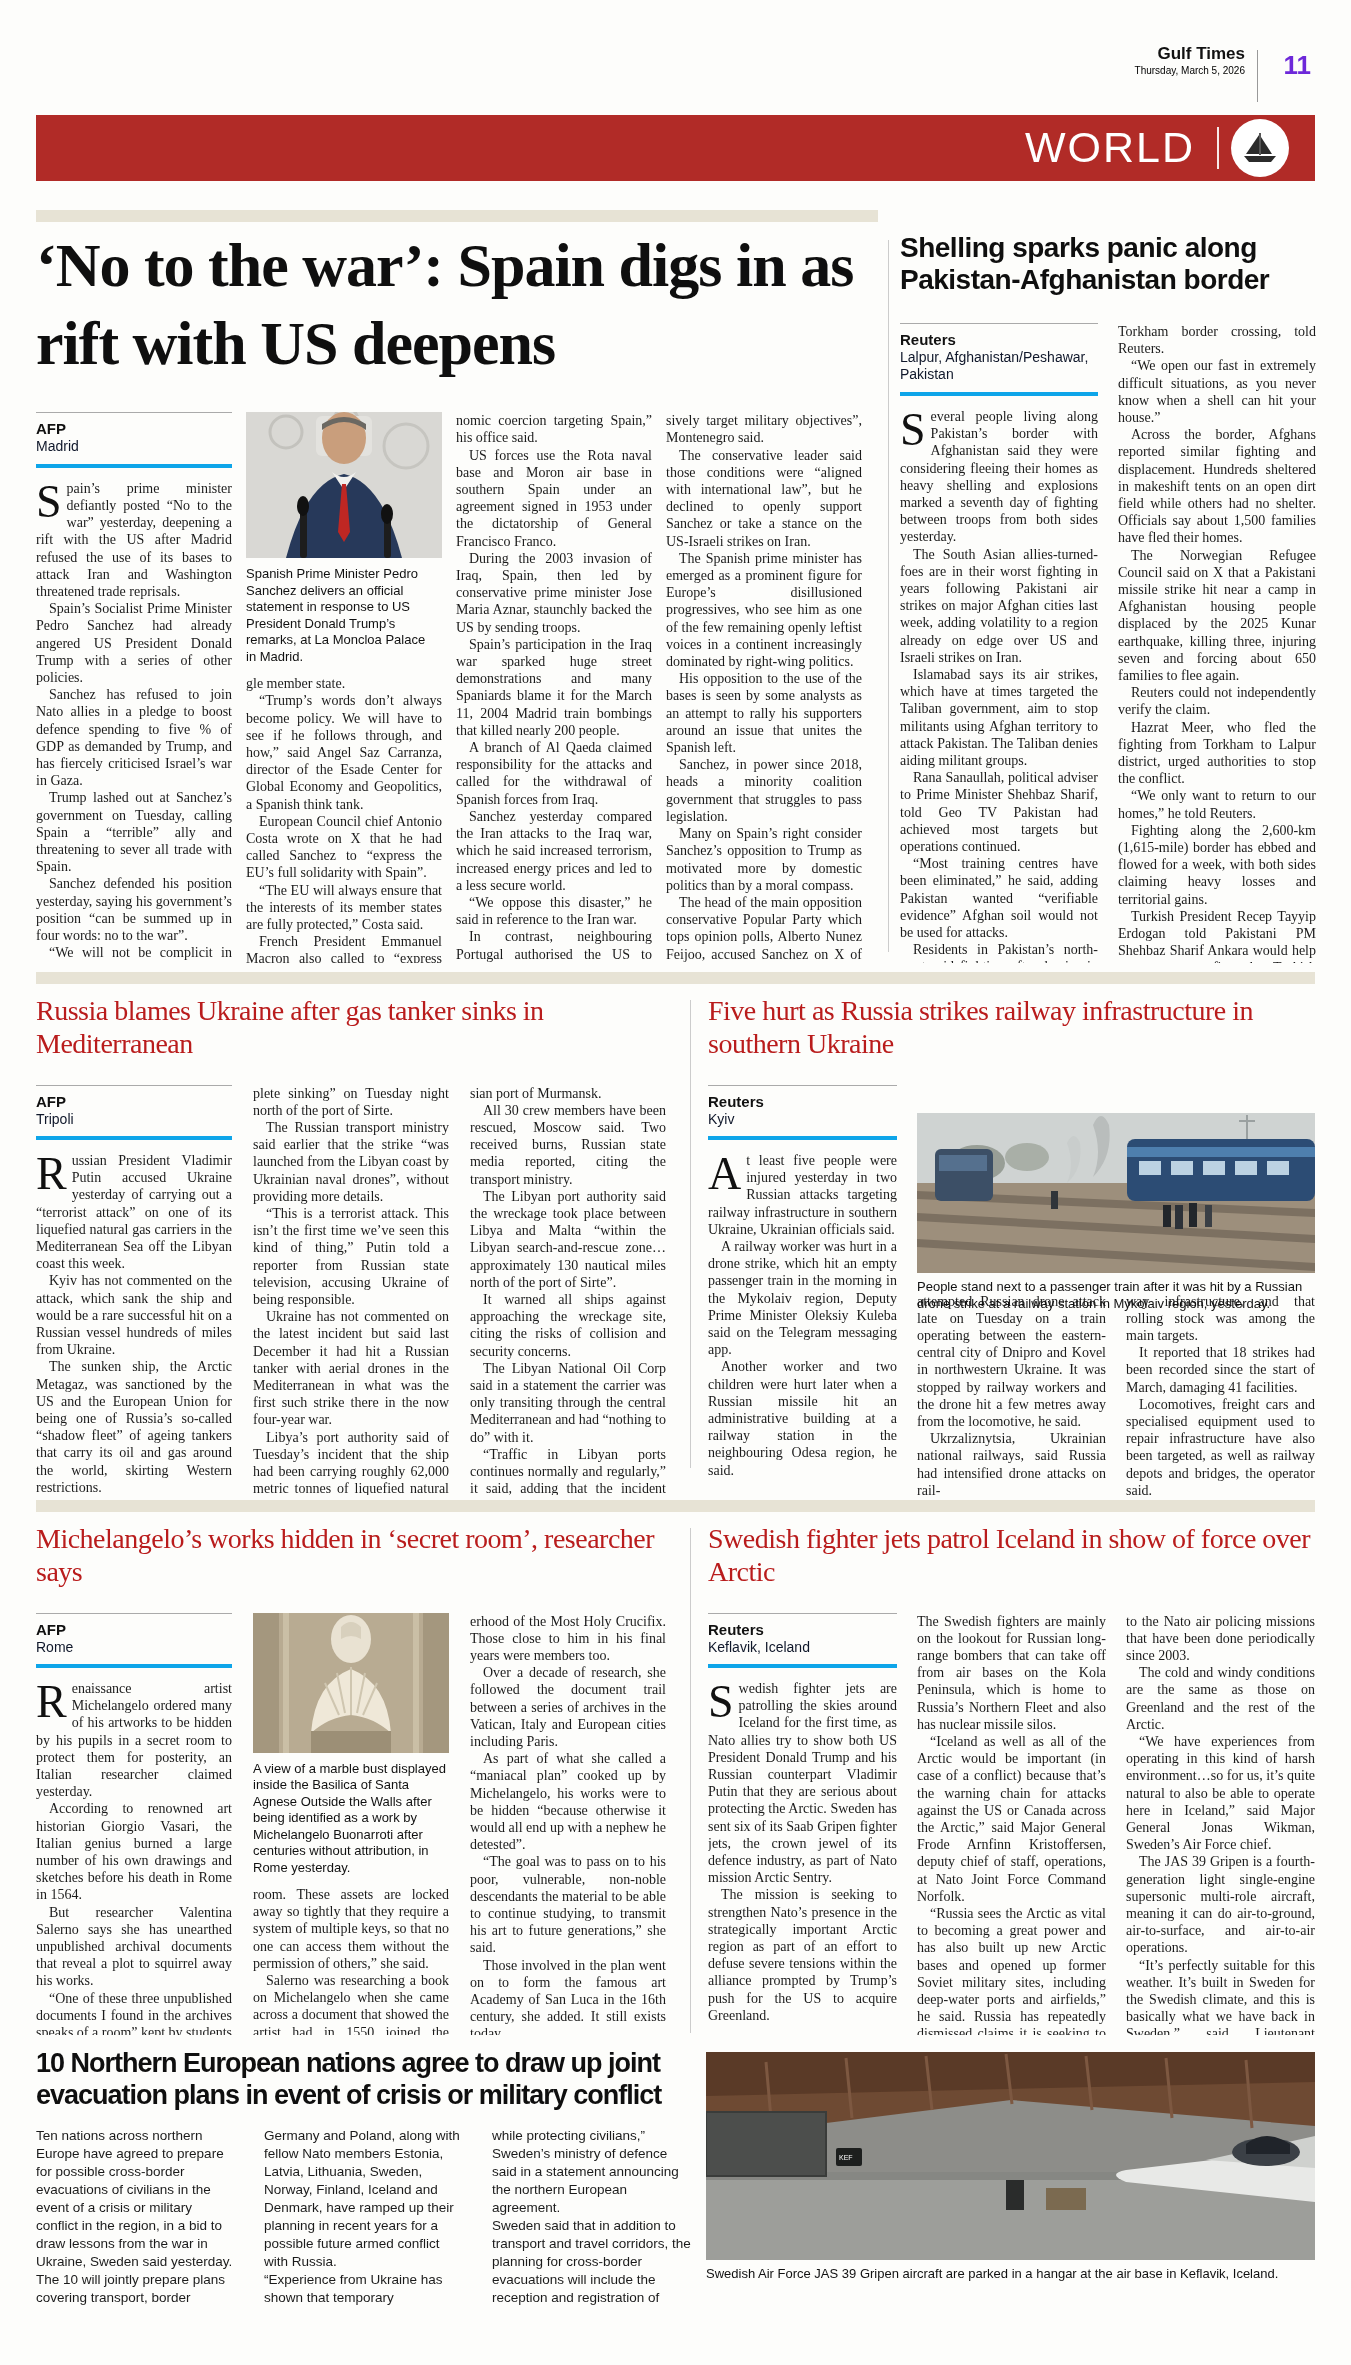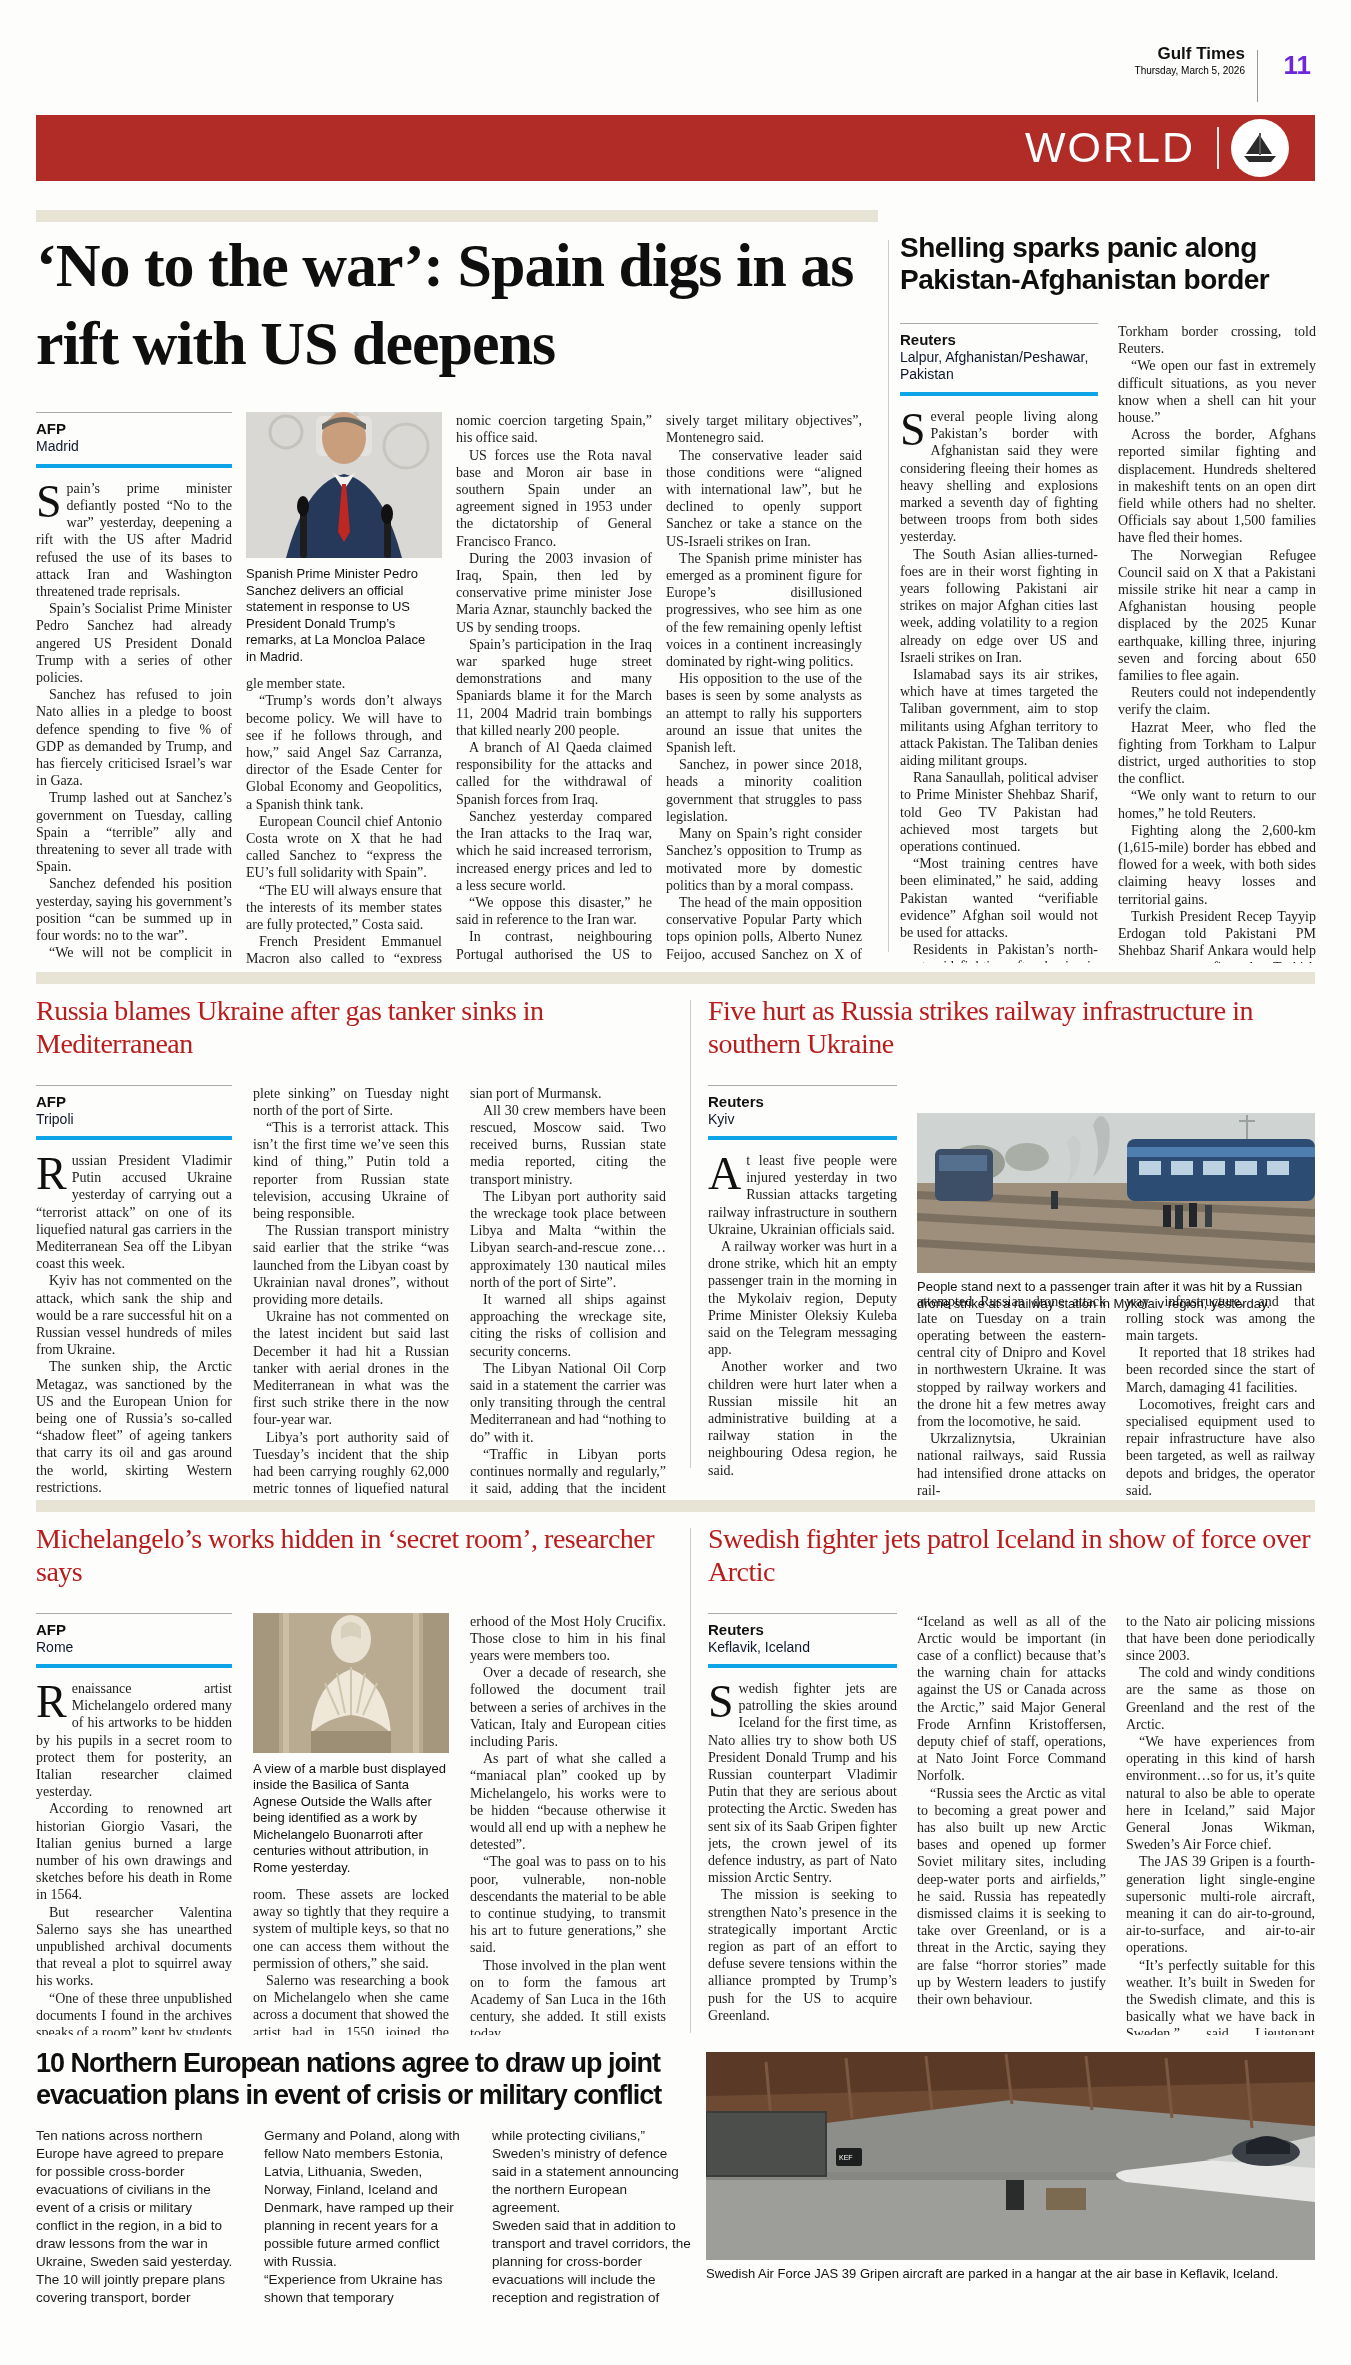--- a/index.html
+++ b/index.html
@@ -182,22 +182,22 @@
           <div class="loc">Tripoli</div>
         </div>
         <div class="paras dropcap">
             <p>Russian President Vladimir Putin accused Ukraine yesterday of carrying out a “terrorist attack” on one of its liquefied natural gas carriers in the Mediterranean Sea off the Libyan coast this week.</p>
             <p>Kyiv has not commented on the attack, which sank the ship and would be a rare successful hit on a Russian vessel hundreds of miles from Ukraine.</p>
             <p>The sunken ship, the Arctic Metagaz, was sanctioned by the US and the European Union for being one of Russia’s so-called “shadow fleet” of ageing tankers that carry its oil and gas around the world, skirting Western restrictions.</p>
           </div>
       </div>
       <div class="paras">
           <p>plete sinking” on Tuesday night north of the port of Sirte.</p>
+          <p>The Russian transport ministry said earlier that the strike “was launched from the Libyan coast by Ukrainian naval drones”, without providing more details.</p>
           <p>“This is a terrorist attack. This isn’t the first time we’ve seen this kind of thing,” Putin told a reporter from Russian state television, accusing Ukraine of being responsible.</p>
-          <p>The Russian transport ministry said earlier that the strike “was launched from the Libyan coast by Ukrainian naval drones”, without providing more details.</p>
           <p>Ukraine has not commented on the latest incident but said last December it had hit a Russian tanker with aerial drones in the Mediterranean in what was the first such strike there in the now four-year war.</p>
           <p>Libya’s port authority said of Tuesday’s incident that the ship had been carrying roughly 62,000 metric tonnes of liquefied natural gas to Port Said in Egypt.</p>
         </div>
       <div class="paras">
           <p>sian port of Murmansk.</p>
           <p>All 30 crew members have been rescued, Moscow said. Two received burns, Russian state media reported, citing the transport ministry.</p>
           <p>The Libyan port authority said the wreckage took place between Libya and Malta “within the Libyan search-and-rescue zone… approximately 130 nautical miles north of the port of Sirte”.</p>
           <p>It warned all ships against approaching the wreckage site, citing the risks of collision and security concerns.</p>
           <p>The Libyan National Oil Corp said in a statement the carrier was only transiting through the central Mediterranean and had “nothing to do” with it.</p>
           <p>“Traffic in Libyan ports continues normally and regularly,” it said, adding that the incident had “no impact on the flow of oil and gas supplies or the supply of fuel to the local market”.</p>
@@ -314,20 +314,21 @@
         <div class="byline">
           <div class="agency">Reuters</div>
           <div class="loc">Keflavik, Iceland</div>
         </div>
         <div class="paras dropcap">
             <p>Swedish fighter jets are patrolling the skies around Iceland for the first time, as Nato allies try to show both US President Donald Trump and his Russian counterpart Vladimir Putin that they are serious about protecting the Arctic. Sweden has sent six of its Saab Gripen fighter jets, the crown jewel of its defence industry, as part of Nato mission Arctic Sentry.</p>
             <p>The mission is seeking to strengthen Nato’s presence in the strategically important Arctic region as part of an effort to defuse severe tensions within the alliance prompted by Trump’s push for the US to acquire Greenland.</p>
           </div>
       </div>
       <div class="paras">
+          <p>The Swedish fighters are mainly on the lookout for Russian long-range bombers that can take off from air bases on the Kola Peninsula, which is home to Russia’s Northern Fleet and also has nuclear missile silos.</p>
           <p>“Iceland as well as all of the Arctic would be important (in case of a conflict) because that’s the warning chain for attacks against the US or Canada across the Arctic,” said Major General Frode Arnfinn Kristoffersen, deputy chief of staff, operations, at Nato Joint Force Command Norfolk.</p>
           <p>“Russia sees the Arctic as vital to becoming a great power and has also built up new Arctic bases and opened up former Soviet military sites, including deep-water ports and airfields,” he said. Russia has repeatedly dismissed claims it is seeking to take over Greenland, or is a threat in the Arctic, saying they are false “horror stories” made up by Western leaders to justify their own behaviour.</p>
         </div>
       <div class="paras">
           <p>to the Nato air policing missions that have been done periodically since 2003.</p>
           <p>The cold and windy conditions are the same as those on Greenland and the rest of the Arctic.</p>
           <p>“We have experiences from operating in this kind of harsh environment…so for us, it’s quite natural to also be able to operate here in Iceland,” said Major General Jonas Wikman, Sweden’s Air Force chief.</p>
           <p>The JAS 39 Gripen is a fourth-generation light single-engine supersonic multi-role aircraft, meaning it can do air-to-ground, air-to-surface, and air-to-air operations.</p>
           <p>“It’s perfectly suitable for this weather. It’s built in Sweden for the Swedish climate, and this is basically what we have back in Sweden,” said Lieutenant Colonel Robin Arvidsson, fighter pilot and squadron commander in the Swedish Air Force.</p>
         </div>

